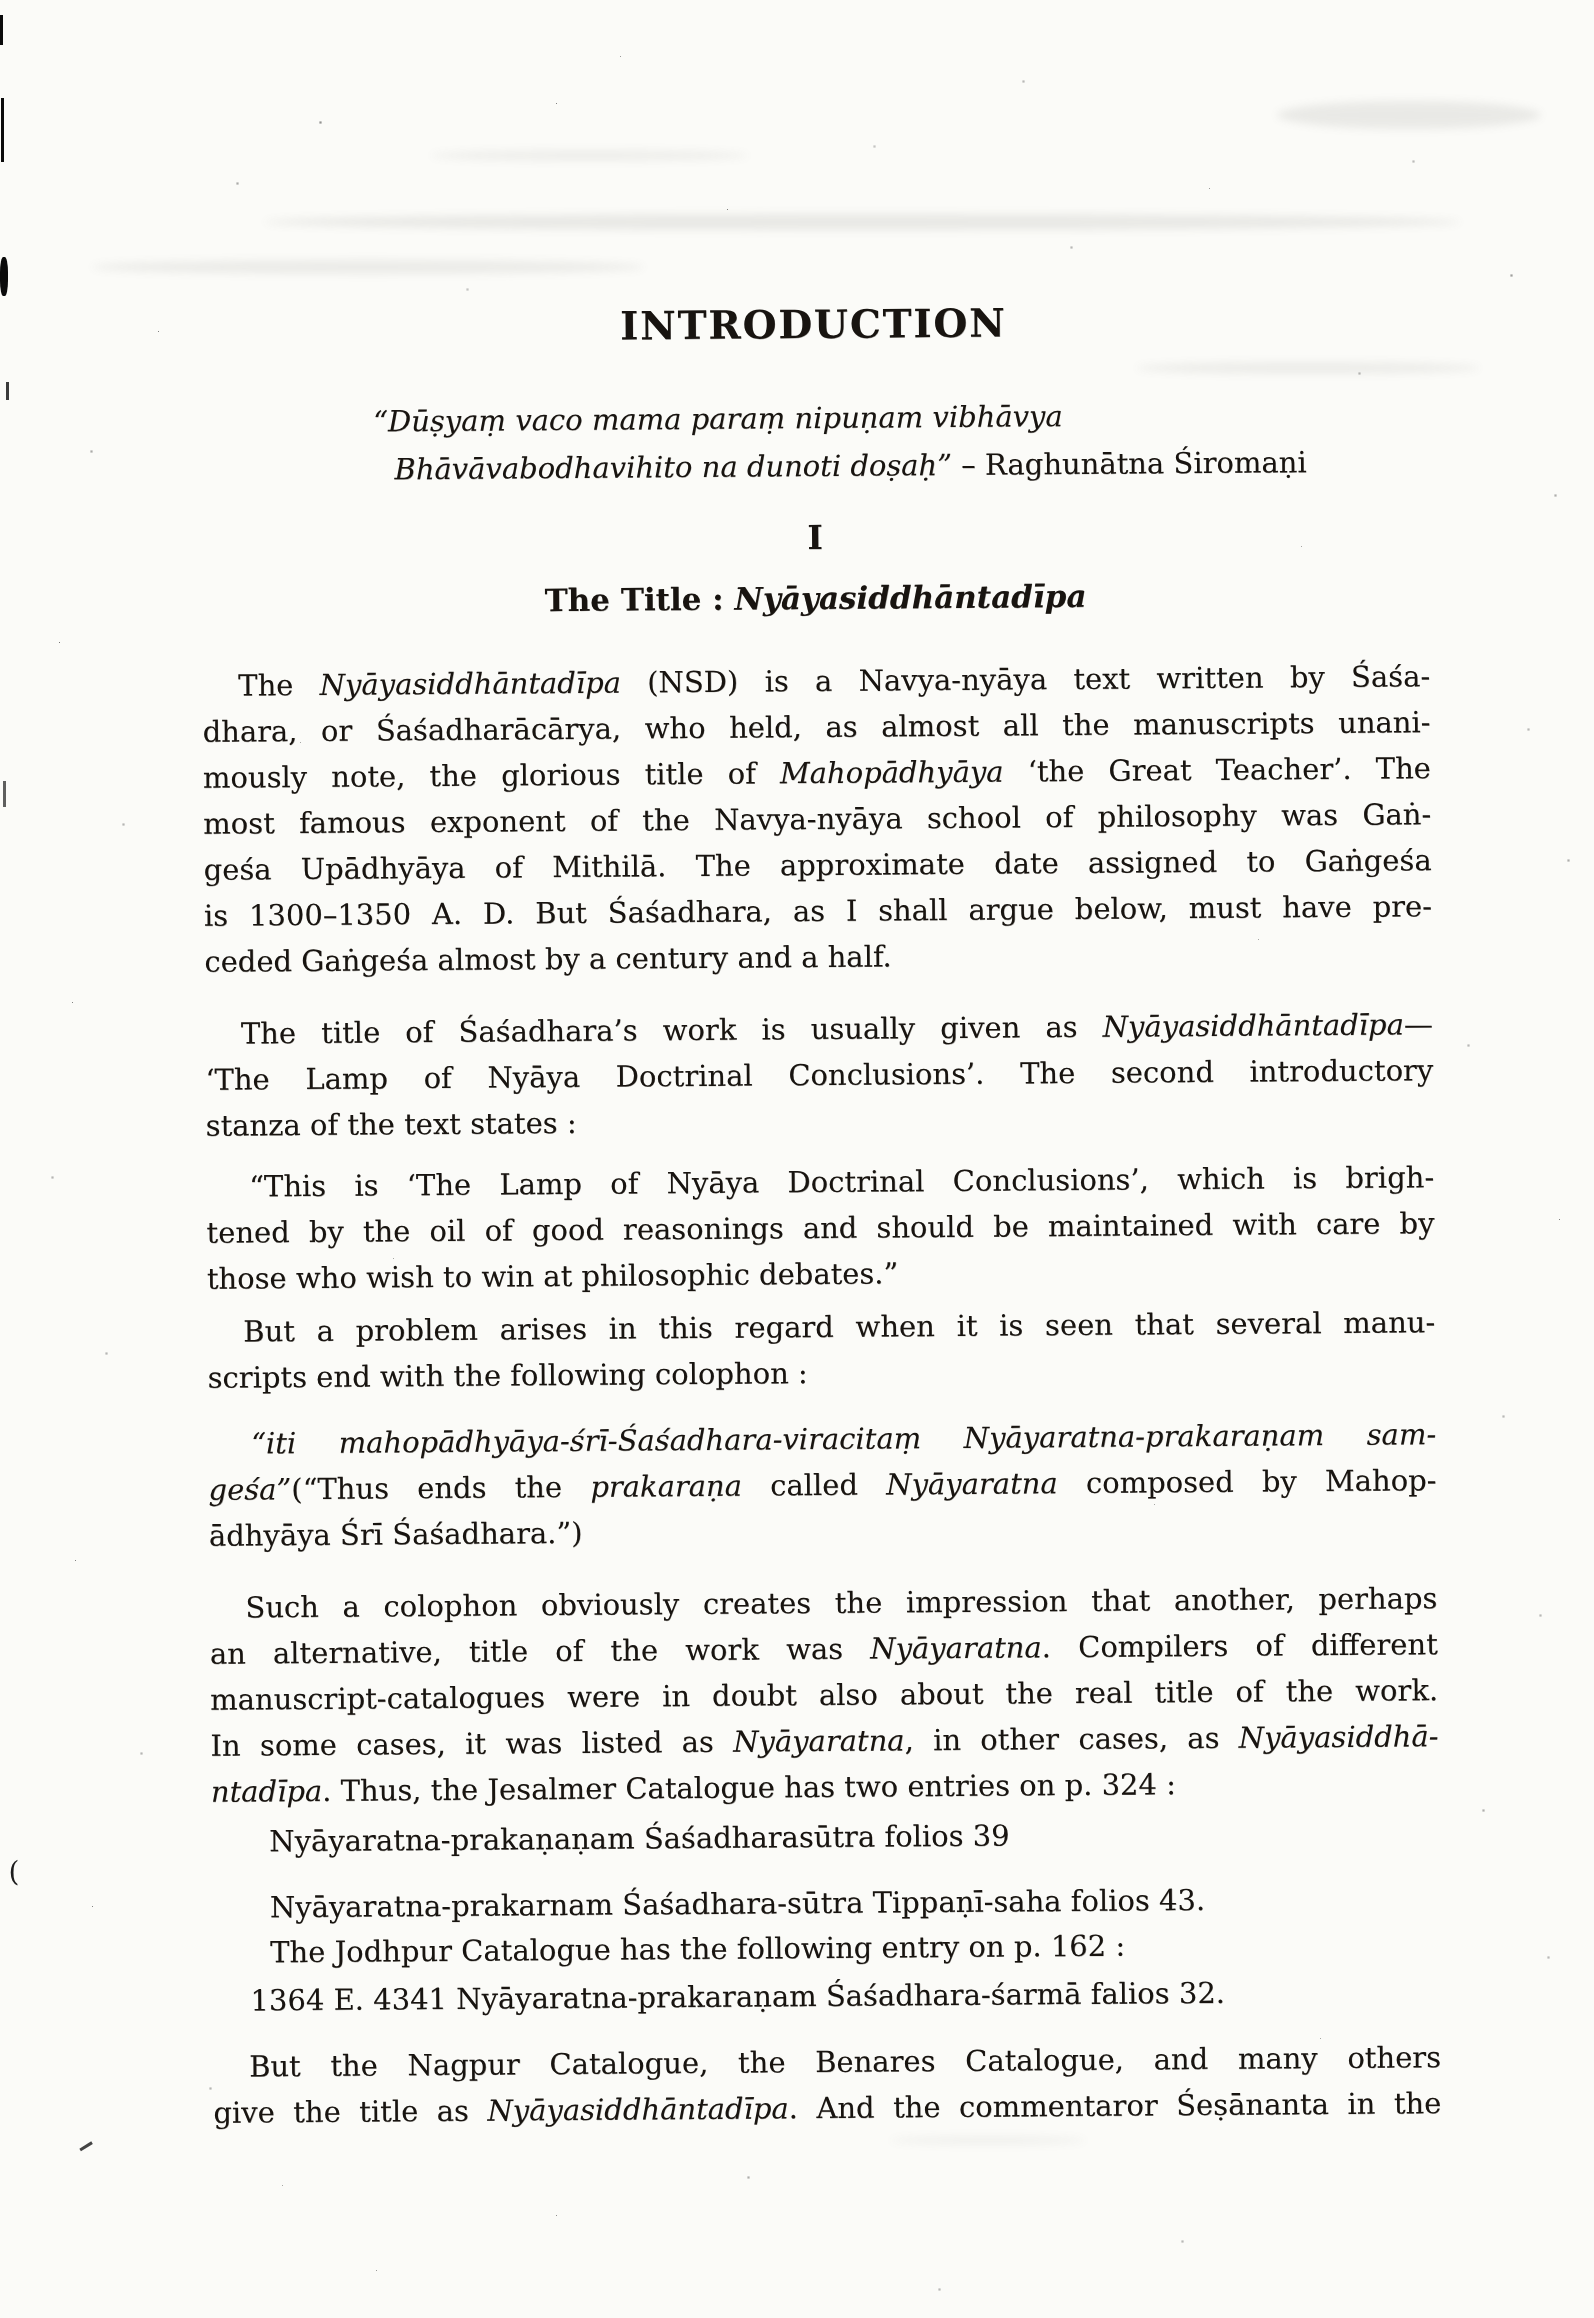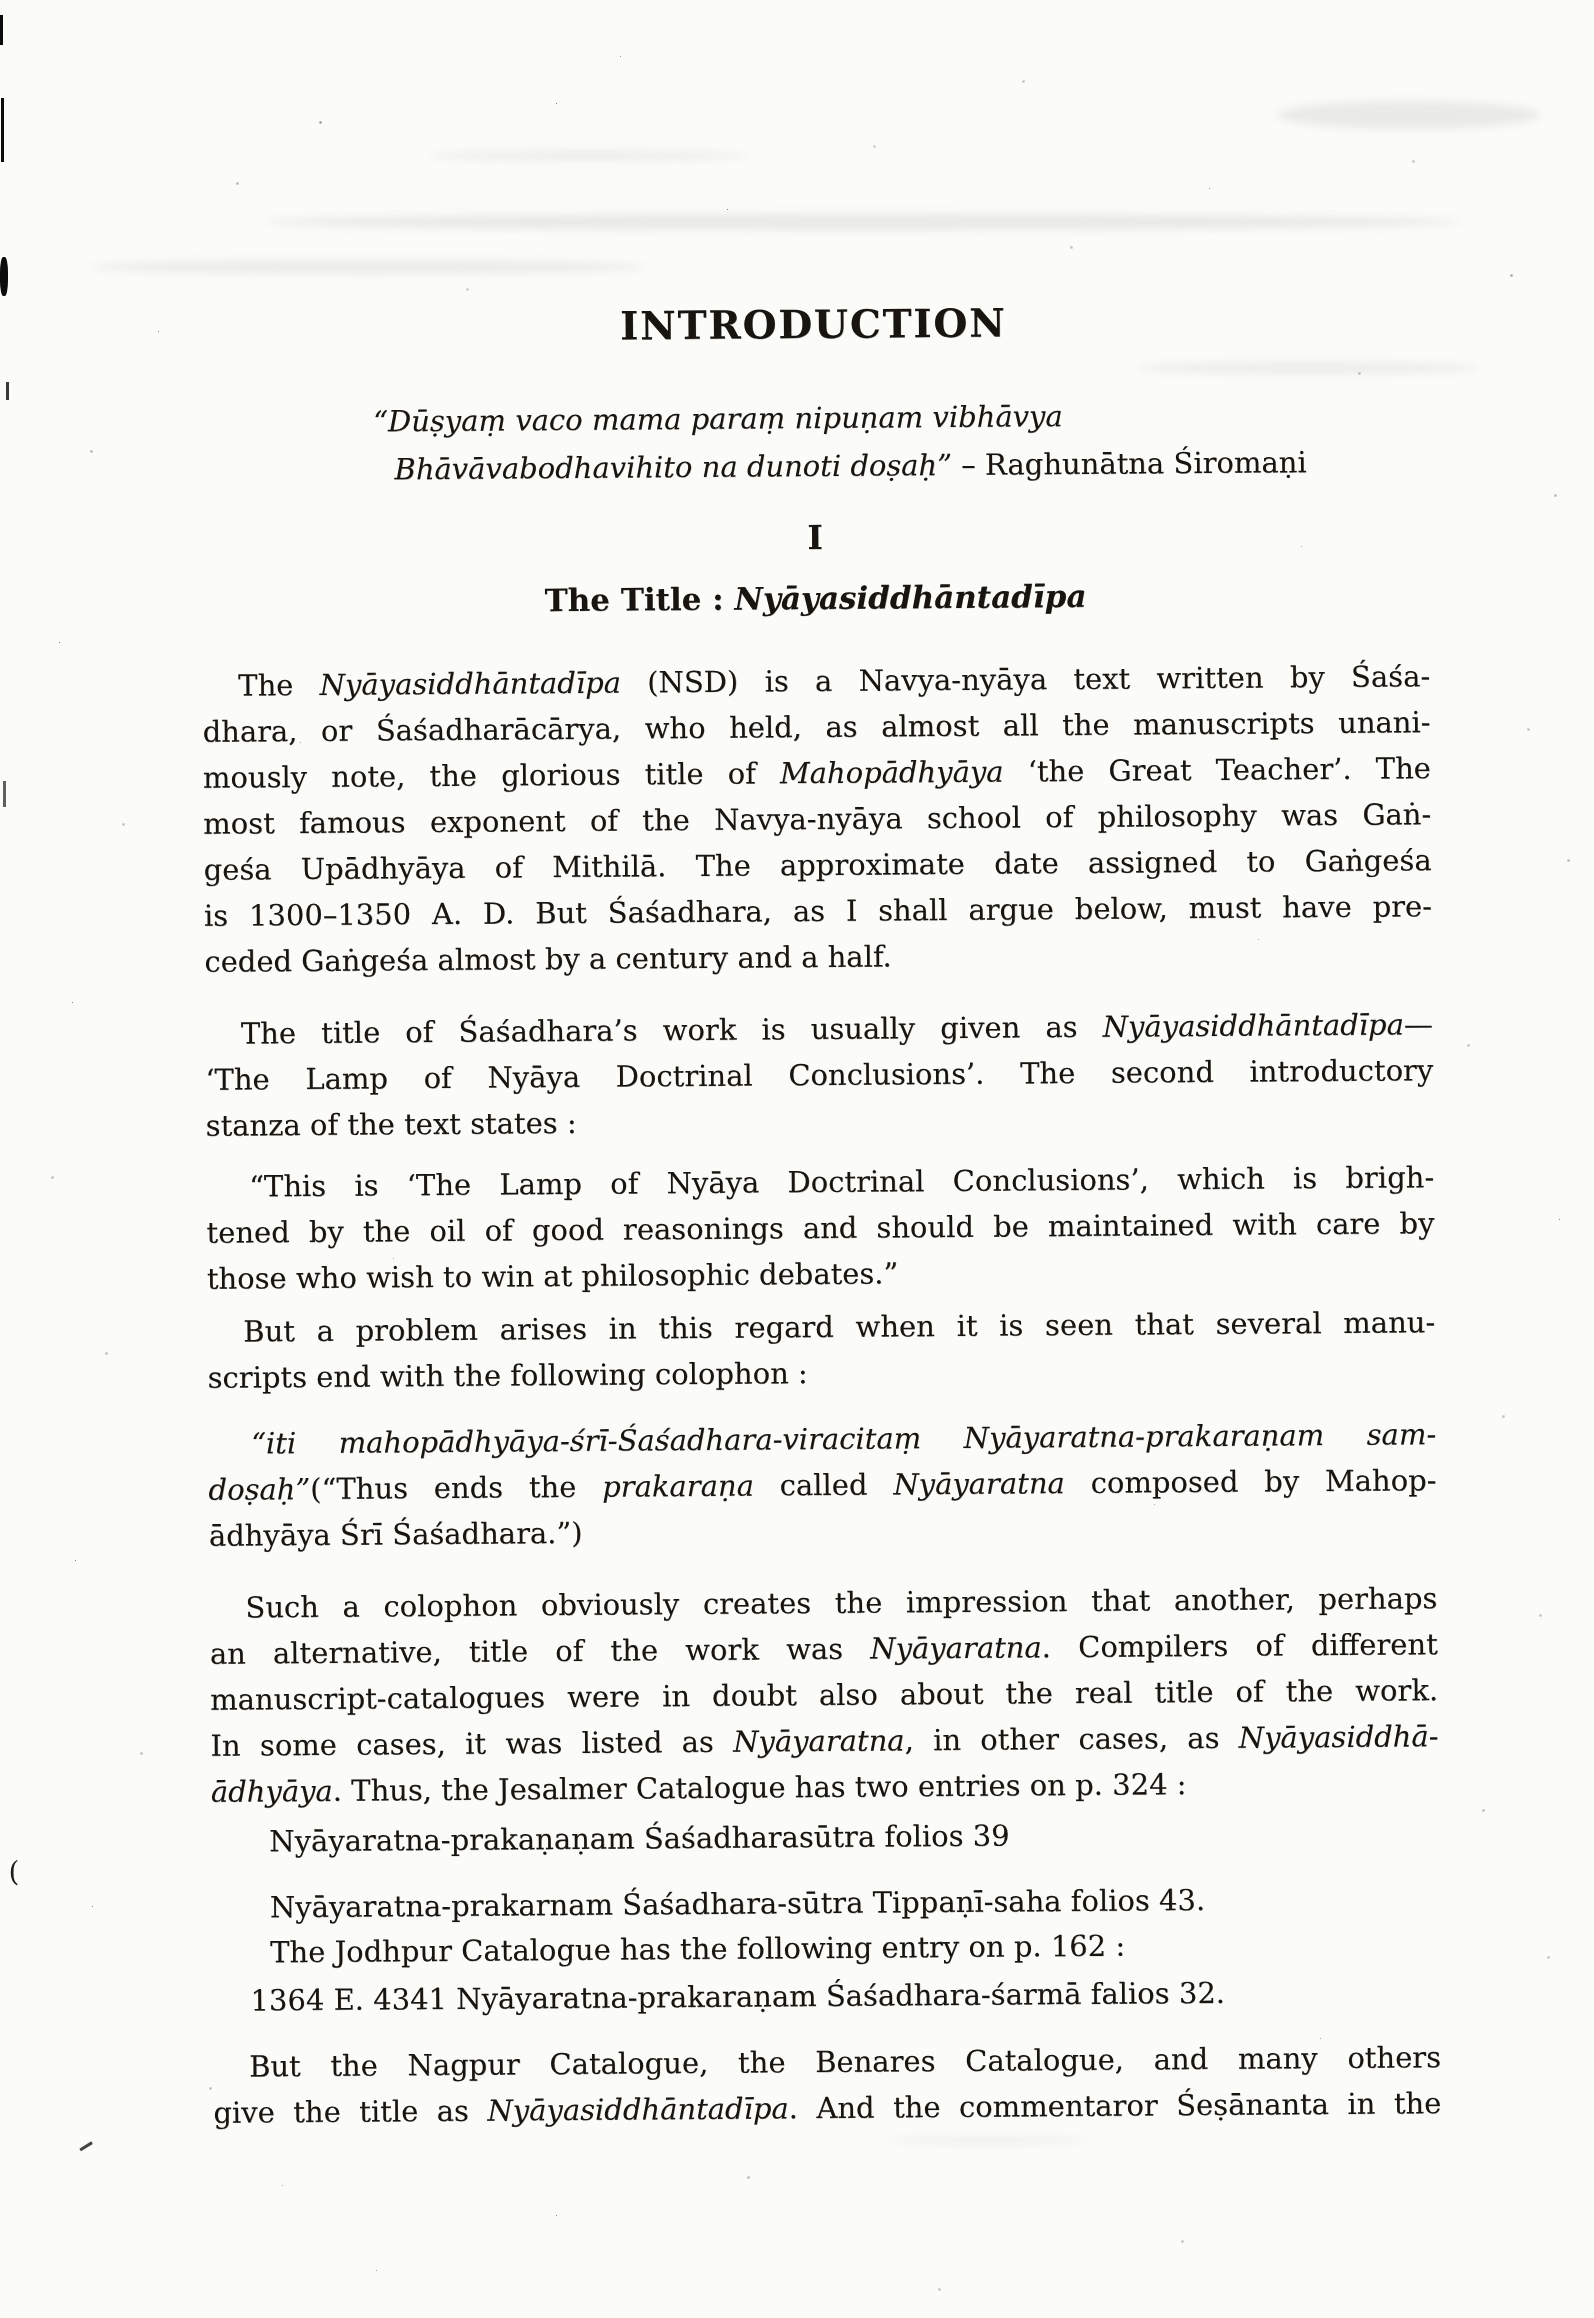--- a/index.html
+++ b/index.html
@@ -145,29 +145,29 @@
         <div class="line first"><span>“This is ‘The Lamp of Nyāya Doctrinal Conclusions’, which is brigh-</span></div>
         <div class="line"><span>tened by the oil of good reasonings and should be maintained with care by</span></div>
         <div class="line last"><span>those who wish to win at philosophic debates.”</span></div>
       </div>
       <div class="block para b8">
         <div class="line first"><span>But a problem arises in this regard when it is seen that several manu-</span></div>
         <div class="line last"><span>scripts end with the following colophon :</span></div>
       </div>
       <div class="block quote b9">
         <div class="line first"><span class="it">“iti mahopādhyāya-śrī-Śaśadhara-viracitaṃ Nyāyaratna-prakaraṇam sam-</span></div>
-        <div class="line"><span class="it">doṣaḥ”</span><span>(“Thus ends the </span><span class="it">prakaraṇa</span><span> called </span><span class="it">Nyāyaratna</span><span> composed by Mahop-</span></div>
+        <div class="line"><span class="it">geśa”</span><span>(“Thus ends the </span><span class="it">prakaraṇa</span><span> called </span><span class="it">Nyāyaratna</span><span> composed by Mahop-</span></div>
         <div class="line last"><span>ādhyāya Śrī Śaśadhara.”)</span></div>
       </div>
       <div class="block para b10">
         <div class="line first"><span>Such a colophon obviously creates the impression that another, perhaps</span></div>
         <div class="line"><span>an alternative, title of the work was </span><span class="it">Nyāyaratna</span><span>. Compilers of different</span></div>
         <div class="line"><span>manuscript-catalogues were in doubt also about the real title of the work.</span></div>
         <div class="line"><span>In some cases, it was listed as </span><span class="it">Nyāyaratna</span><span>, in other cases, as </span><span class="it">Nyāyasiddhā-</span></div>
-        <div class="line last"><span class="it">ādhyāya</span><span>. Thus, the Jesalmer Catalogue has two entries on p. 324 :</span></div>
+        <div class="line last"><span class="it">ntadīpa</span><span>. Thus, the Jesalmer Catalogue has two entries on p. 324 :</span></div>
       </div>
       <div class="block entry b11">
         <div class="line first last"><span>Nyāyaratna-prakaṇaṇam Śaśadharasūtra folios 39</span></div>
       </div>
       <div class="block entry b12">
         <div class="line first last"><span>Nyāyaratna-prakarnam Śaśadhara-sūtra Tippaṇī-saha folios 43.</span></div>
       </div>
       <div class="block entry b13">
         <div class="line first last"><span>The Jodhpur Catalogue has the following entry on p. 162 :</span></div>
       </div>

